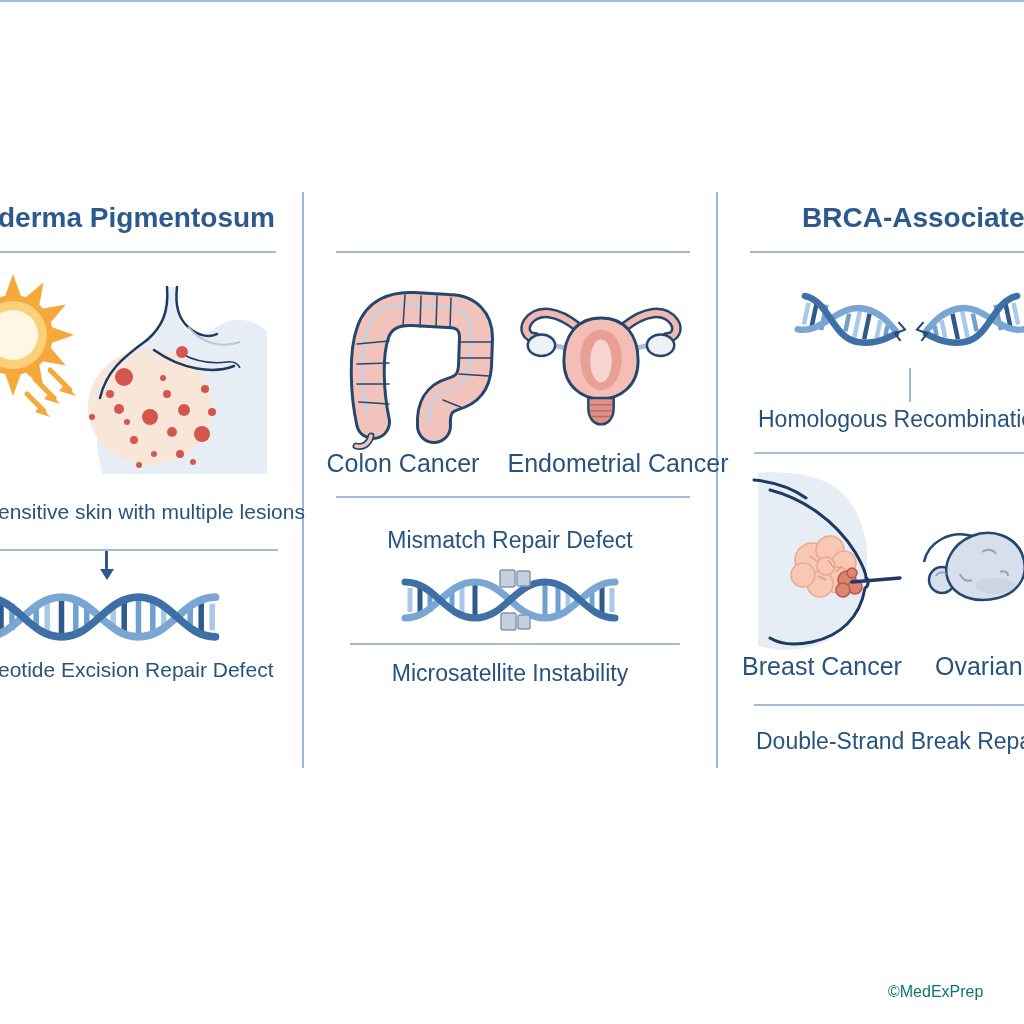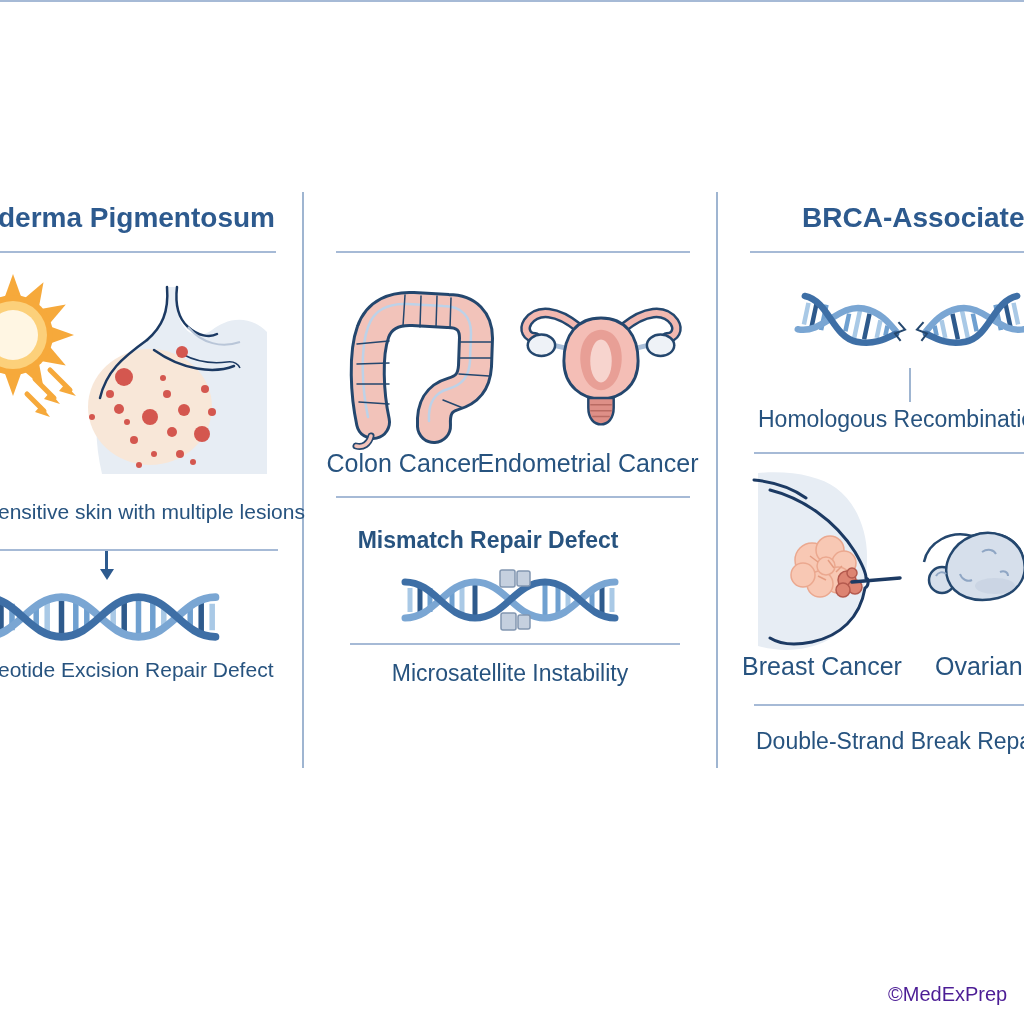--- a/index.html
+++ b/index.html
@@ -8,21 +8,21 @@
   .rule{position:absolute;background:#A6BAD6;height:2px;}
   .vline{position:absolute;background:#9FB5D1;width:2px;}
   .title{position:absolute;color:#2D5A8E;font-weight:bold;font-size:28px;white-space:nowrap;}
   .caption{position:absolute;color:#27537F;font-size:21px;white-space:nowrap;}
   .caption2{position:absolute;color:#27537F;font-size:23px;white-space:nowrap;}
   .label{position:absolute;color:#27537F;font-size:25px;white-space:nowrap;}
   .centered{transform:translateX(-50%);}
   .arrow-stem{position:absolute;width:3px;background:#2D5A8E;}
   .arrow-head{position:absolute;width:0;height:0;border-left:7px solid transparent;
               border-right:7px solid transparent;border-top:11px solid #2D5A8E;}
-  .watermark{position:absolute;color:#4c1d95;font-size:20px;white-space:nowrap;}
+  .watermark{position:absolute;color:#0f766e;font-size:16px;white-space:nowrap;}
   svg{position:absolute;overflow:visible;}
 </style>
 </head>
 <body>
 
 <div id="canvas">
 
   <div class="rule" style="left:0;top:171;width:1024px;"></div>
 
   <div class="vline" style="left:302px;top:192px;height:576px;"></div>
@@ -149,25 +149,25 @@
     <ellipse cx="24" cy="58" rx="14" ry="11" fill="#EEF2F7" stroke="#24476E" stroke-width="2.5"></ellipse>
     <ellipse cx="146" cy="58" rx="14" ry="11" fill="#EEF2F7" stroke="#24476E" stroke-width="2.5"></ellipse>
     <path d="M85,30 C60,30 47,48 47,74 C47,100 66,113 85,113 C104,113 123,100 123,74 C123,48 110,30 85,30 Z" fill="#F4BEB6" stroke="#24476E" stroke-width="3"></path>
     <path d="M85,42 C72,42 62,56 64,76 C66,94 75,104 85,104 C95,104 104,94 106,76 C108,56 98,42 85,42 Z" fill="#E89F96"></path>
     <ellipse cx="85" cy="74" rx="11" ry="22" fill="#F7D4CE"></ellipse>
     <path d="M72,112 L72,122 C72,133 78,139 85,139 C92,139 98,133 98,122 L98,112 Z" fill="#DE8F87" stroke="#24476E" stroke-width="2.5"></path>
     <path d="M74,119 L96,119 M74,125 L96,125 M76,131 L94,131" stroke="#B96B63" stroke-width="1.5"></path>
   </svg>
 
   <div class="label centered" style="left:403px;top:449px;">Colon Cancer</div>
-  <div class="label centered" style="left:588px;top:449px;">Endometrial Cancer</div>
+  <div class="label centered" style="left:618px;top:449px;">Endometrial Cancer</div>
 
   <div class="rule" style="left:336px;top:496px;width:354px;height:1.5px;"></div>
 
-  <div class="caption2 centered" style="left:488px;top:527px;font-weight:bold;">Mismatch Repair Defect</div>
+  <div class="caption2 centered" style="left:510px;top:527px;">Mismatch Repair Defect</div>
 
   <svg style="left:398px;top:570px;" width="224" height="60" viewBox="0 0 220 60">
     <g stroke-linecap="butt" fill="none">
       <path d="M20,15 V45 M75,14 V46 M202,15 V45" stroke="#2E5A8C" stroke-width="5"></path>
       <path d="M10,18 V42 M62,17 V43 M168,21 V39 M212,18 V42" stroke="#A9C9E6" stroke-width="5"></path>
       <path d="M30,18 V42 M52,21 V39 M145,14 V46 M158,17 V43 M192,18 V42" stroke="#6FA0D0" stroke-width="5"></path>
       <path d="M5,48 C35,48 45,12 75,12 C105,12 115,48 145,48 C175,48 185,12 215,12" stroke="#7AA6D3" stroke-width="7" stroke-linecap="round"></path>
       <path d="M5,12 C35,12 45,48 75,48 C105,48 115,12 145,12 C175,12 185,48 215,48" stroke="#3E6FA6" stroke-width="7" stroke-linecap="round"></path>
     </g>
     <g fill="#C5D0DF" stroke="#8296B1" stroke-width="1.5">

